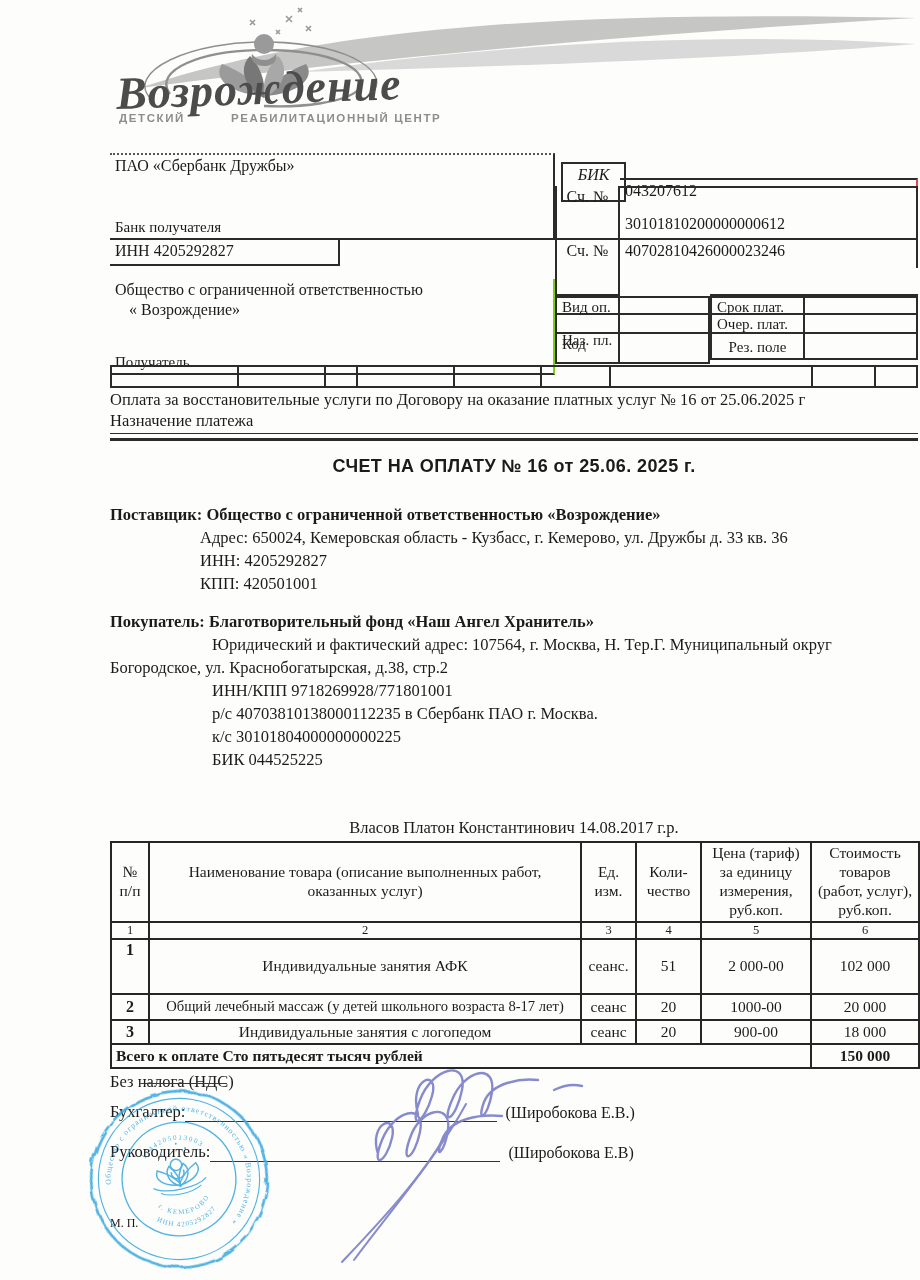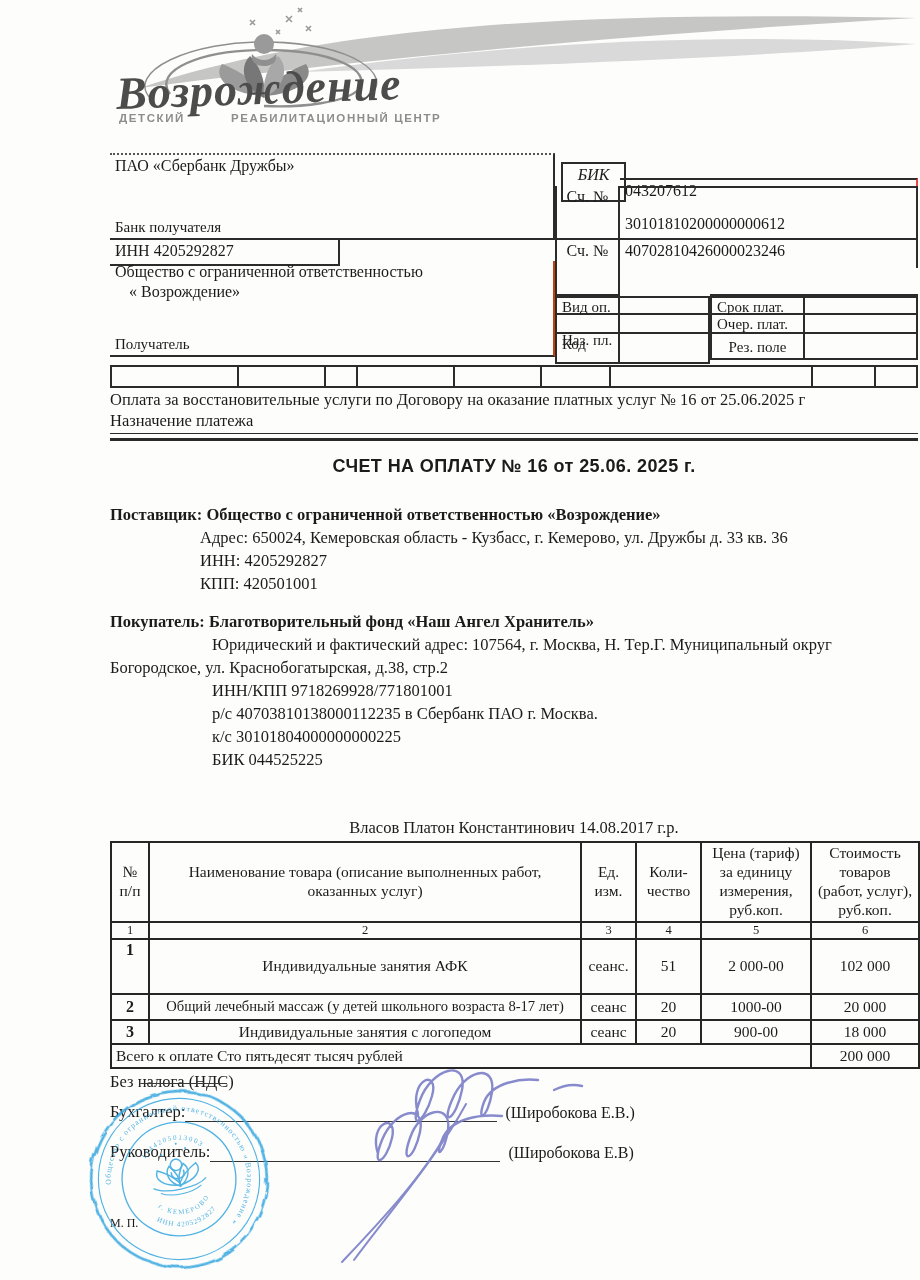--- a/index.html
+++ b/index.html
@@ -37,21 +37,21 @@
   .patient{position:absolute;left:110px;top:818px;width:808px;text-align:center;font-size:16.5px;}
 
   
   table.items{position:absolute;left:110px;top:841px;width:808px;border-collapse:collapse;
               table-layout:fixed;font-size:15.5px;}
   table.items td{border:2px solid #262626;padding:0 3px;text-align:center;vertical-align:middle;
                  line-height:1.22;overflow:hidden;}
   td.hdr{white-space:pre-line;font-size:15.5px;}
   tr.nums td{font-size:12.5px;height:15px;line-height:1;}
   td.rnum{font-weight:bold;font-size:16px;}
-  tr.total td{font-weight:normal;}
+  tr.total td{font-weight:bold;}
   td.tight{font-size:14.6px;}
 
   
   .taxnote{position:absolute;left:110px;top:1072px;font-size:16.5px;}
   .strike{position:absolute;left:141px;top:1083px;width:86px;border-top:1.4px solid #3a3a3a;}
   .sig-row{position:absolute;left:110px;width:660px;display:flex;align-items:flex-end;font-size:16.5px;}
   .sig-line{border-bottom:1.4px solid #333;height:16px;}
   .sig-name{padding-left:8px;font-size:16px;}
   .mp{position:absolute;left:110px;top:1216px;font-size:12px;}
 
@@ -89,21 +89,21 @@
     <span>РЕАБИЛИТАЦИОННЫЙ ЦЕНТР</span>
   </div>
 
   <div class="req-form">
 
     <div class="cell" style="left:0;top:5px;width:445px;height:87px;border-top:2px dotted #555;border-right:2px solid #2b2b2b;border-bottom:2px solid #2b2b2b;">
       <div>ПАО «Сбербанк Дружбы»</div>
       <div class="cap" style="position:absolute;bottom:1px;left:5px;">Банк  получателя</div>
     </div>
     <div class="cell" style="left:0;top:92px;width:230px;height:26px;border-right:2px solid #2b2b2b;border-bottom:2px solid #2b2b2b;">ИНН 4205292827</div>
-    <div class="cell" style="left:0;top:113px;width:445px;height:96px;border-right:2px solid #c2410c;border-bottom:2px solid #2b2b2b;">
+    <div class="cell" style="left:0;top:131px;width:445px;height:96px;border-right:2px solid #84cc16;border-bottom:2px solid #2b2b2b;">
       <div>Общество с ограниченной ответственностью</div>
       <div style="padding-left:14px;">« Возрождение»</div>
       <div class="cap" style="position:absolute;bottom:1px;left:5px;">Получатель</div>
     </div>
 
     <div class="cell bs ctr" style="left:451px;top:14px;width:65px;height:40px;font-style:italic;">БИК</div>
     <div class="cell" style="left:510px;top:14px;width:298px;height:32px;border-top:2px solid #2b2b2b;border-right:2px solid #ef4444;margin-top:16px;">043207612</div>
     <div class="cell ctr" style="left:445px;top:38px;width:65px;height:54px;border:2px solid #2b2b2b;border-top:none;">Сч. №</div>
     <div class="cell" style="left:510px;top:38px;width:298px;height:54px;border-top:2px solid #2b2b2b;border-right:2px solid #2b2b2b;border-bottom:2px solid #2b2b2b;display:flex;align-items:flex-end;padding-bottom:4px;">30101810200000000612</div>
     <div class="cell ctr" style="left:445px;top:92px;width:65px;height:56px;border:2px solid #2b2b2b;border-top:none;">Сч. №</div>
@@ -220,21 +220,21 @@
     <tr style="height:24px">
       <td class="rnum">3</td>
       <td>Индивидуальные занятия с логопедом</td>
       <td>сеанс</td>
       <td>20</td>
       <td>900-00</td>
       <td>18 000</td>
     </tr>
     <tr class="total" style="height:24px">
       <td colspan="5" style="text-align:left;padding-left:4px;">Всего  к  оплате Сто пятьдесят  тысяч рублей</td>
-      <td>200 000</td>
+      <td>150 000</td>
     </tr>
   </tbody>
     </table>
 
   <div class="taxnote">Без налога (НДС)</div>
   <div class="strike"></div>
 
   <div class="sig-row" style="top:1102px;">
     <span>Бухгалтер:</span>
     <span class="sig-line" style="width:312px;"></span>

